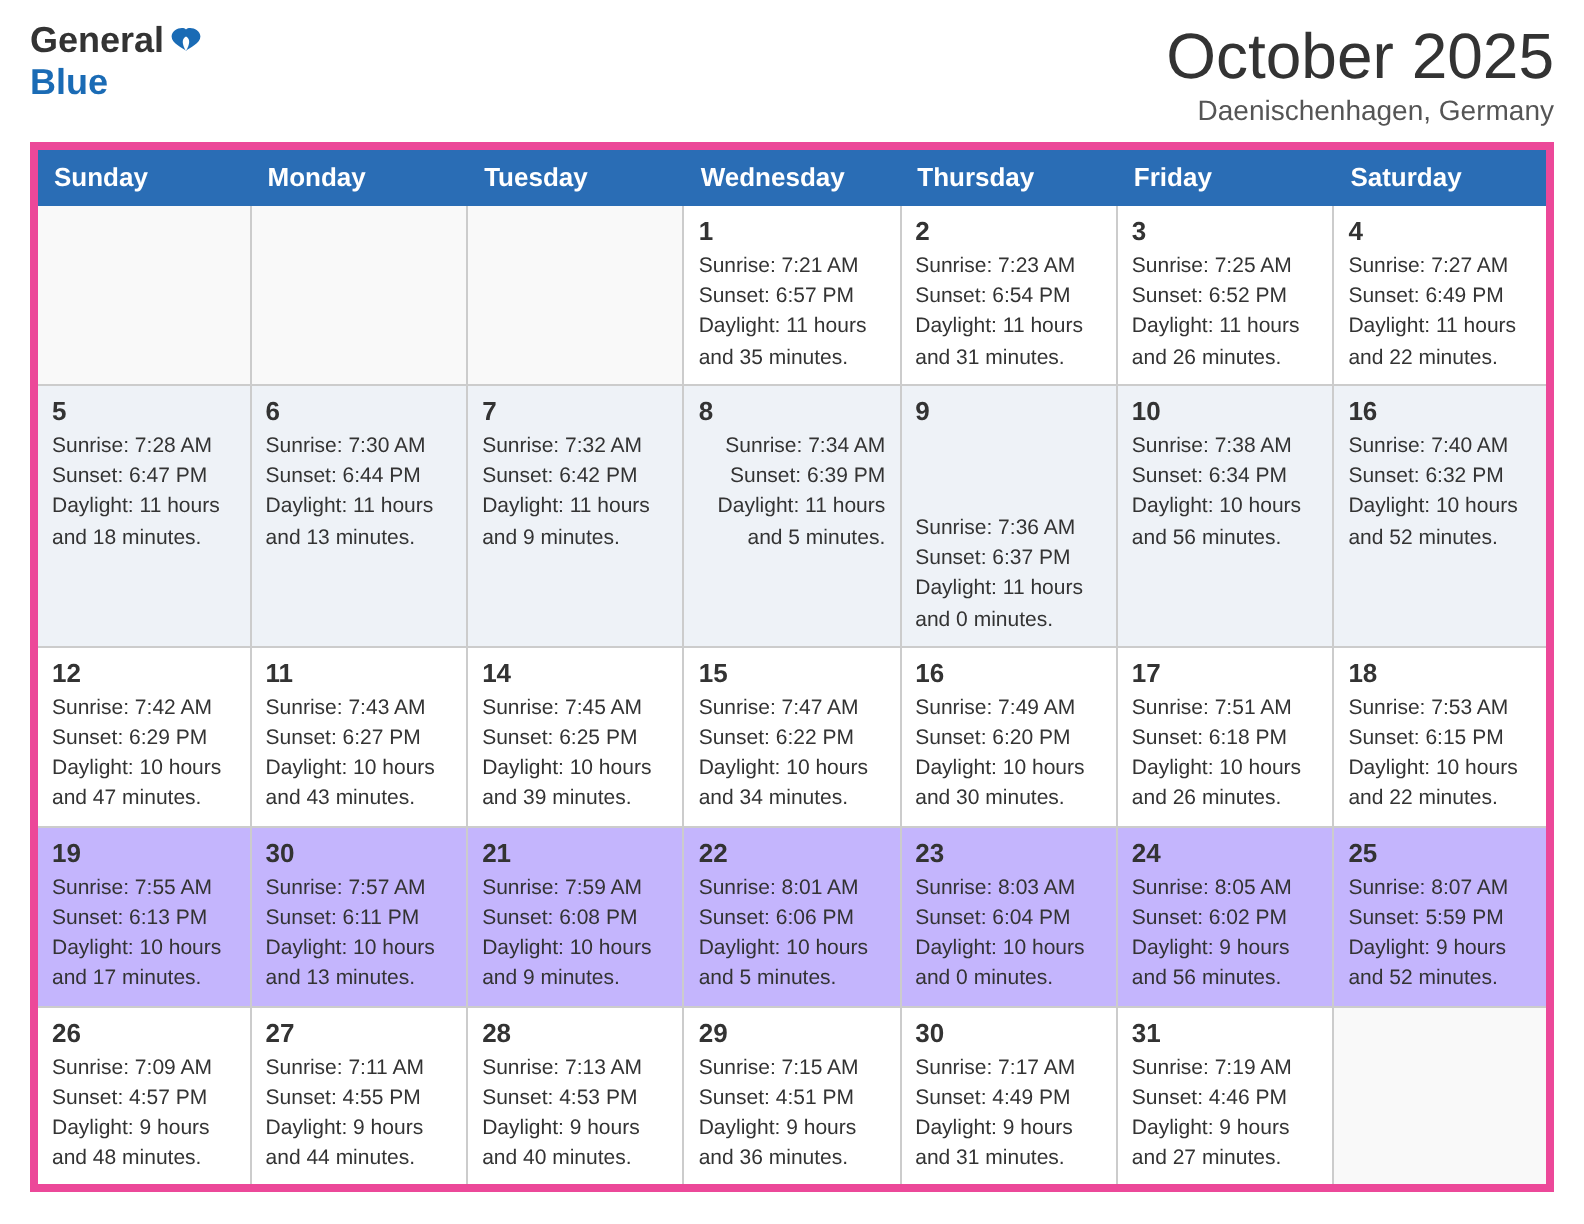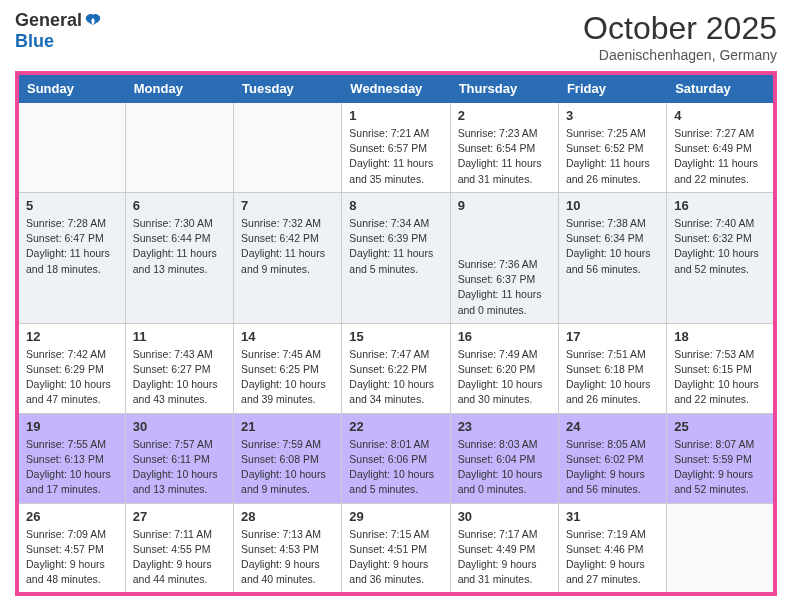--- a/index.html
+++ b/index.html
@@ -184,21 +184,21 @@
           </td>
           <td>
             <div class="day-num">7</div>
             <div class="day-info" style="white-space: pre-line;">Sunrise: 7:32 AM
 Sunset: 6:42 PM
 Daylight: 11 hours
 and 9 minutes.</div>
           </td>
           <td>
             <div class="day-num">8</div>
-            <div class="day-info" style="white-space: pre-line;">Sunrise: 7:34 AM
+            <div class="day-info" style="white-space: pre-line; text-align: right;">Sunrise: 7:34 AM
 Sunset: 6:39 PM
 Daylight: 11 hours
 and 5 minutes.</div>
           </td>
           <td>
             <div class="day-num">9</div>
             <div class="day-info" style="white-space: pre-line; margin-top: 44px;">Sunrise: 7:36 AM
 Sunset: 6:37 PM
 Daylight: 11 hours
 and 0 minutes.</div>

